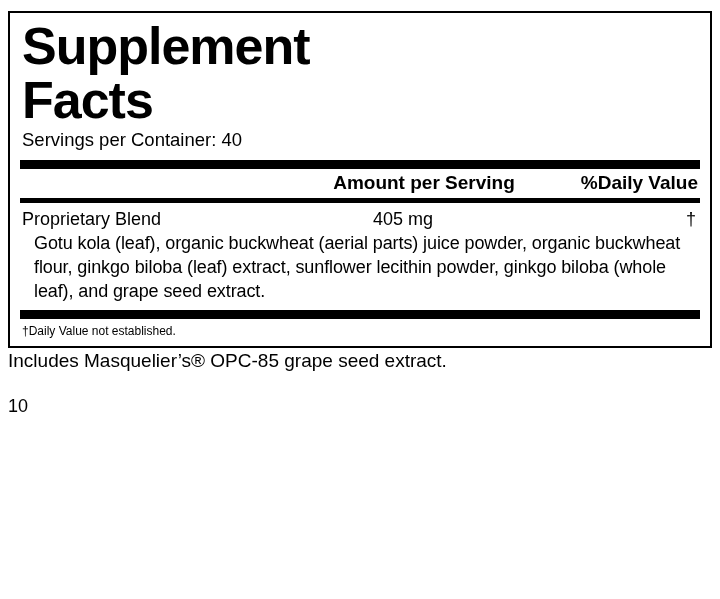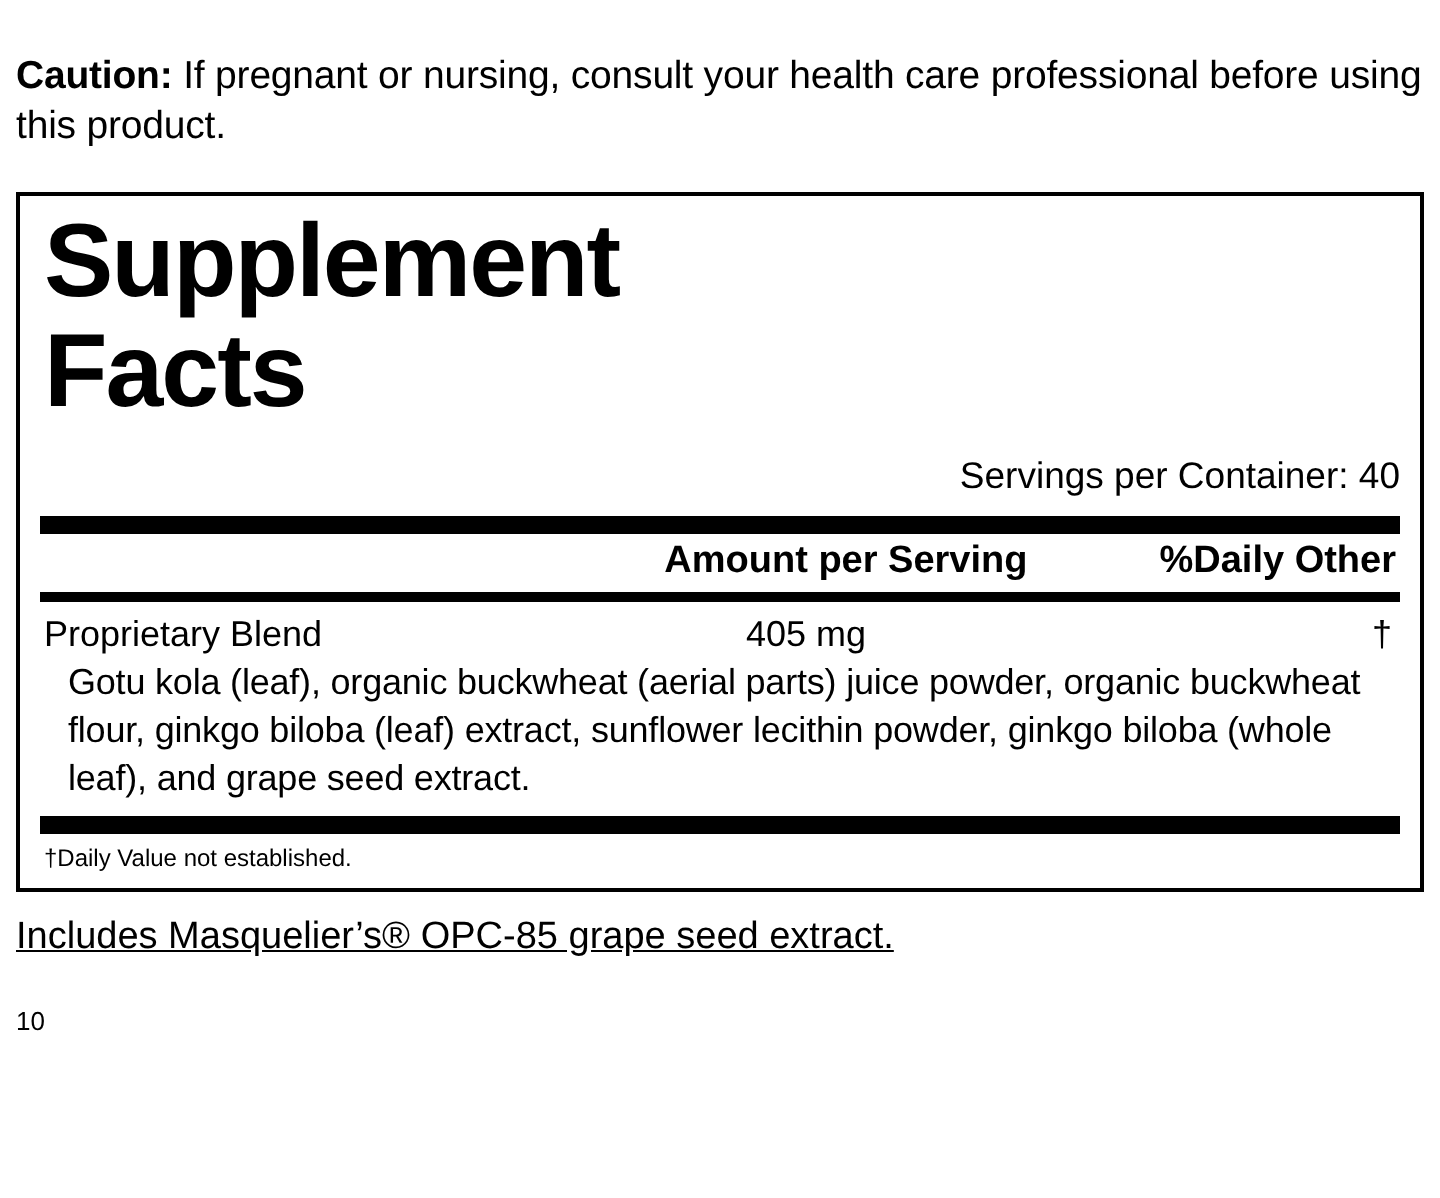--- a/index.html
+++ b/index.html
@@ -108,49 +108,46 @@
     font-size: 12px;
     padding: 5px 2px 2px 2px;
   }
 
   
   .below {
     font-size: 19px;
     line-height: 1.3;
   }
   .other-ingredients { margin-top: 13px; }
-  .includes { margin-top: 11px; text-decoration: underline; }
+  .includes { margin-top: 1px; }
   .page-number {
-    font-size: 13px;
+    font-size: 18px;
     margin-top: 22px;
   }
 </style>
 </head>
 <body>
 
 <div class="page">
 
-  <p class="caution">
-    <span class="lead">Caution:</span><span> If pregnant or nursing, consult your health care professional before using this product.</span>
-  </p>
 
   <div class="panel">
 
     <div class="panel-title">
       <span>Supplement</span>
       <span>Facts</span>
     </div>
 
-    <div class="serving-info" style="margin-top:12px;text-align:right;">Servings per Container: 40</div>
+    <div class="serving-info" style="margin-top:0;">Servings per Container: 40</div>
 
     <div class="rule-thick"></div>
 
     <div class="col-head">
       <span class="amount">Amount per Serving</span>
-      <span>%Daily Other</span>
+      <span>%Daily Value</span>
     </div>
 
     <div class="rule-medium" style="margin-top:0;"></div>
 
     <div class="blend-row">
       <span class="blend-name">Proprietary Blend</span>
       <span class="blend-amount">405 mg</span>
       <span class="blend-dv">†</span>
     </div>
 

